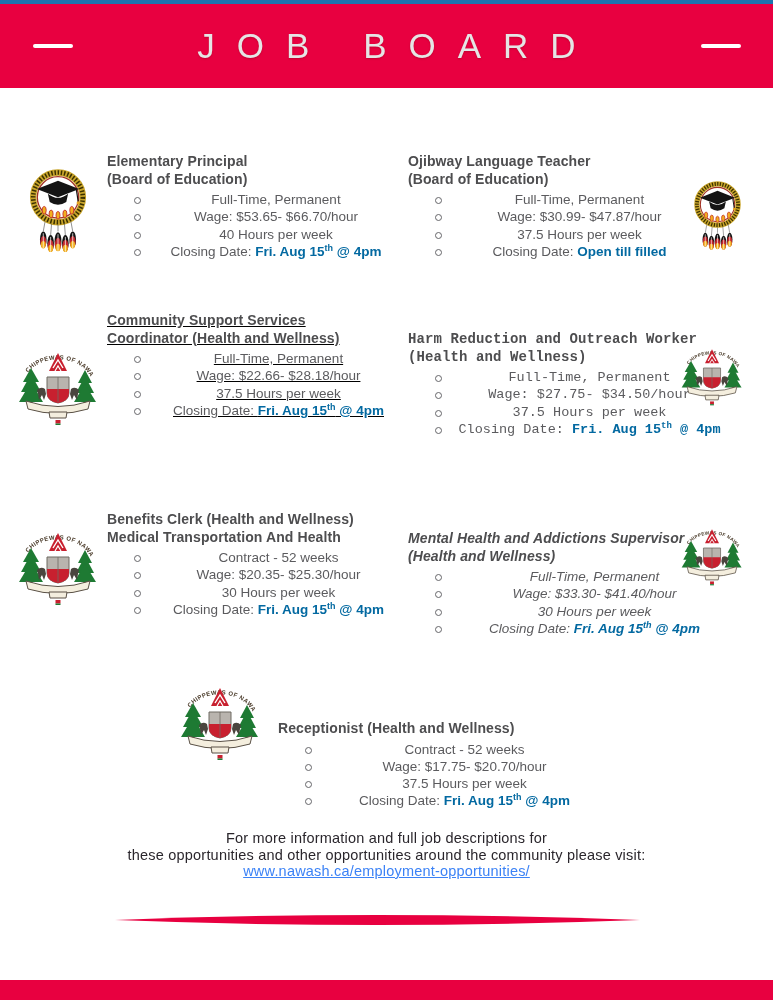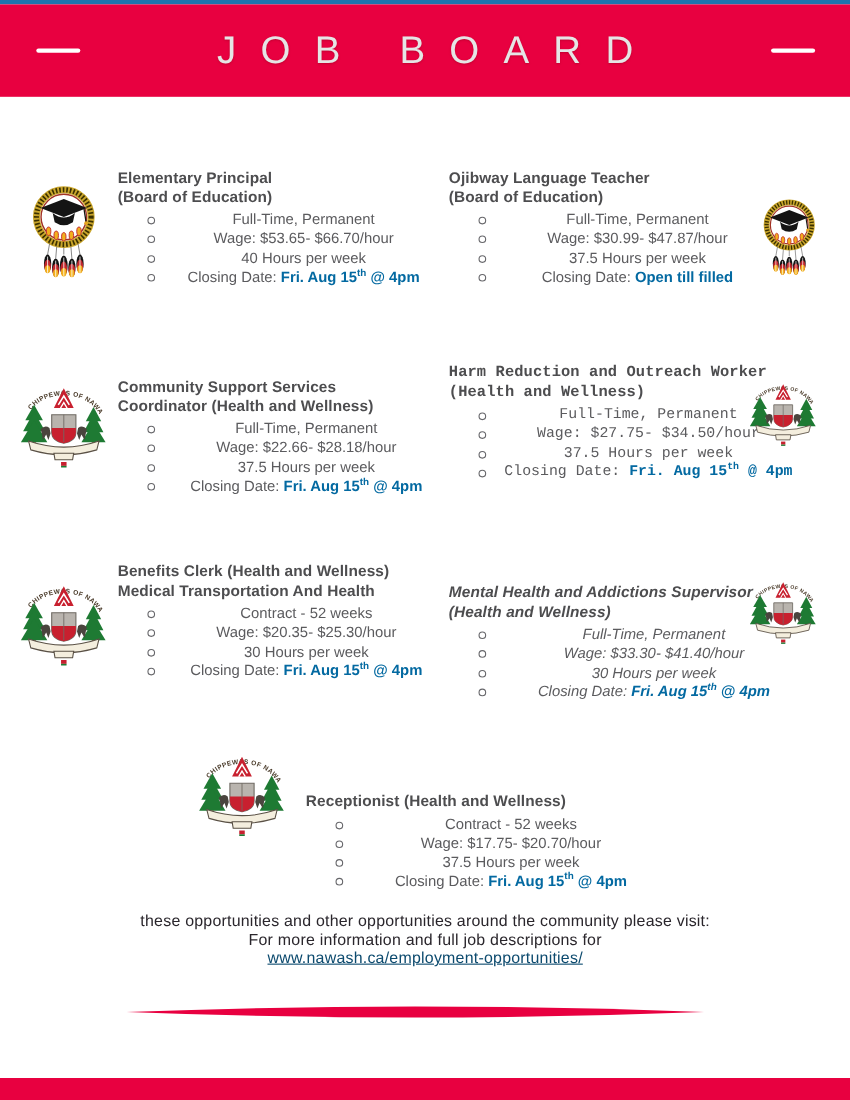--- a/index.html
+++ b/index.html
@@ -33,40 +33,40 @@
     border:1.5px solid #66666a;border-radius:50%;background:transparent;
   }
   .closing-red{font-weight:bold;color:#0369a1;}
   .closing-red sup{font-size:9px;line-height:0;}
   sup:empty{display:none;}
   .logo-box{position:absolute;}
 
   
   .t0{left:107px;top:153px;width:295px;}
   .t1{left:408px;top:153px;width:300px;}
-  .t2{left:107px;top:343px;width:300px;}
+  .t2{left:107px;top:312px;width:300px;text-decoration:underline;}
   .t3{left:408px;top:331px;width:320px;font-family:Liberation Mono, monospace;}
   .t4{left:107px;top:511px;width:300px;}
   .t5{left:408px;top:530px;width:330px;font-style:italic;}
   .t6{left:278px;top:675px;width:330px;margin-top:45px;}
 
   .l0{left:21px;top:167px;width:74px;height:92px;}
   .l1{left:687px;top:179px;width:61px;height:77px;}
   .l2{left:13px;top:344px;width:90px;height:84px;}
   .l3{left:677px;top:342px;width:70px;height:66px;}
   .l4{left:13px;top:524px;width:90px;height:84px;}
   .l5{left:677px;top:522px;width:70px;height:66px;}
   .l6{left:175px;top:679px;width:90px;height:84px;}
 
   
   .footer{
     position:absolute;left:0;top:830px;width:773px;text-align:center;
     font-size:14.5px;line-height:16.5px;color:#2a262c;letter-spacing:.2px;
   }
-  .footer a{color:#0c4a6e;text-decoration:underline;}
+  .footer a{color:#3b82f6;text-decoration:underline;}
   .swoosh{position:absolute;left:0;top:905px;width:773px;height:30px;}
   .bottom-bar{position:absolute;left:0;top:980px;width:773px;height:20px;background:#e80040;}
 </style>
 </head>
 <body>
 
 <svg width="0" height="0" style="position:absolute" aria-hidden="true">
   <defs>
 
     <symbol id="logo-education" viewBox="0 0 80 100">
@@ -278,21 +278,21 @@
   </div>
   <div class="bullets">
     <div class="bullet">Contract - 52 weeks</div>
     <div class="bullet">Wage: $17.75- $20.70/hour</div>
     <div class="bullet">37.5 Hours per week</div>
     <div class="bullet"><span>Closing Date: </span><span class="closing-red"><span>Fri. Aug 15</span><sup>th</sup><span> @ 4pm</span></span></div>
   </div>
 </div>
 
 <div class="footer">
+  <div>For more information and full job descriptions for</div>
   <div>these opportunities and other opportunities around the community please visit:</div>
-  <div>For more information and full job descriptions for</div>
   <div><a href="#">www.nawash.ca/employment-opportunities/</a></div>
 </div>
 
 <svg class="swoosh" viewBox="0 0 773 30">
   <path d="M115,15 Q377,5 640,15 Q377,25 115,15 Z" fill="#e80040"></path>
 </svg>
 <div class="bottom-bar"></div>
 
 </body></html>

